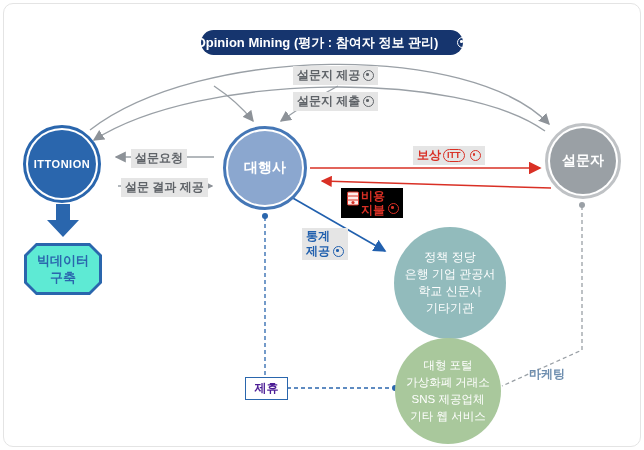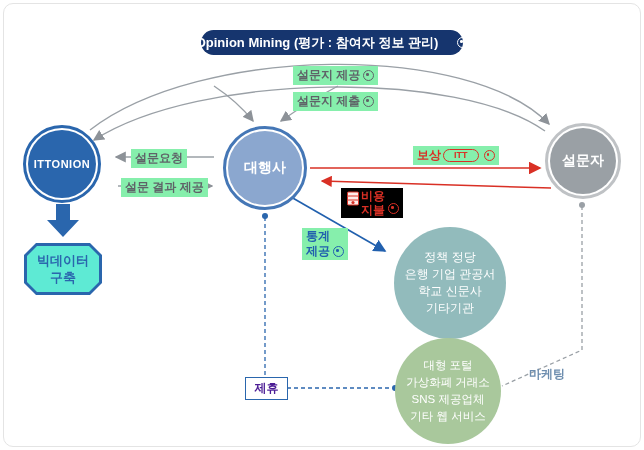--- a/index.html
+++ b/index.html
@@ -28,30 +28,30 @@
   .bubble{position:absolute;border-radius:50%;display:flex;flex-direction:column;align-items:center;justify-content:center;color:#fff;text-align:center;}
   .bubble-institutions{left:394px;top:227px;width:112px;height:112px;background:#92bbbc;font-size:12px;line-height:17px;}
   .bubble-web{left:395px;top:338px;width:106px;height:106px;background:#a9c89c;font-size:11.5px;line-height:17px;}
 
   .badge{position:absolute;left:24px;top:243px;width:78px;height:52px;background:#2a66ad;
     clip-path:polygon(12px 0,calc(100% - 12px) 0,100% 12px,100% calc(100% - 12px),calc(100% - 12px) 100%,12px 100%,0 calc(100% - 12px),0 12px);}
   .badge .inner{position:absolute;inset:3px;background:#5eead4;color:#2a66ad;font-weight:bold;font-size:13px;line-height:17px;
     display:flex;flex-direction:column;align-items:center;justify-content:center;text-align:center;
     clip-path:polygon(10px 0,calc(100% - 10px) 0,100% 10px,100% calc(100% - 10px),calc(100% - 10px) 100%,10px 100%,0 calc(100% - 10px),0 10px);}
 
-  .lbl{position:absolute;background:#86efac;padding:1px 4px;font-size:12px;color:#5f6368;font-weight:600;white-space:nowrap;}
+  .lbl{position:absolute;background:#e5e5e5;padding:1px 4px;font-size:12px;color:#5f6368;font-weight:600;white-space:nowrap;}
   .lbl-red{color:#d93025;font-weight:bold;}
   .lbl-blue{color:#2160ae;font-weight:bold;}
   .lbl-marketing{color:#6b8cae;font-weight:600;background:transparent;}
 
   .info-icon{display:inline-block;width:9px;height:9px;border:1.2px solid currentColor;border-radius:50%;margin-left:3px;position:relative;flex:none;}
   .info-icon::after{content:"";position:absolute;left:2px;top:2px;width:2.6px;height:2.6px;border-radius:50%;background:currentColor;}
 
   .token{display:inline-block;border:1.3px solid #d93025;border-radius:9px;color:#d93025;
-    font-size:9px;font-weight:bold;line-height:11px;padding:0 10px;margin:0 2px;vertical-align:1px;}
+    font-size:9px;font-weight:bold;line-height:11px;padding:0 3px;margin:0 2px;vertical-align:1px;}
 
   .payment{display:flex;align-items:flex-start;gap:0;background:#000000;}
   .payment .txt{display:flex;flex-direction:column;line-height:14px;}
   .stats{display:flex;flex-direction:column;line-height:15px;}
 
   .partnership-box{position:absolute;left:245px;top:377px;width:41px;height:21px;background:#fff;border:1px solid #2a66ad;
     color:#4c1d95;font-size:12px;font-weight:bold;display:flex;align-items:center;justify-content:center;}
 </style>
 </head>
 <body>

